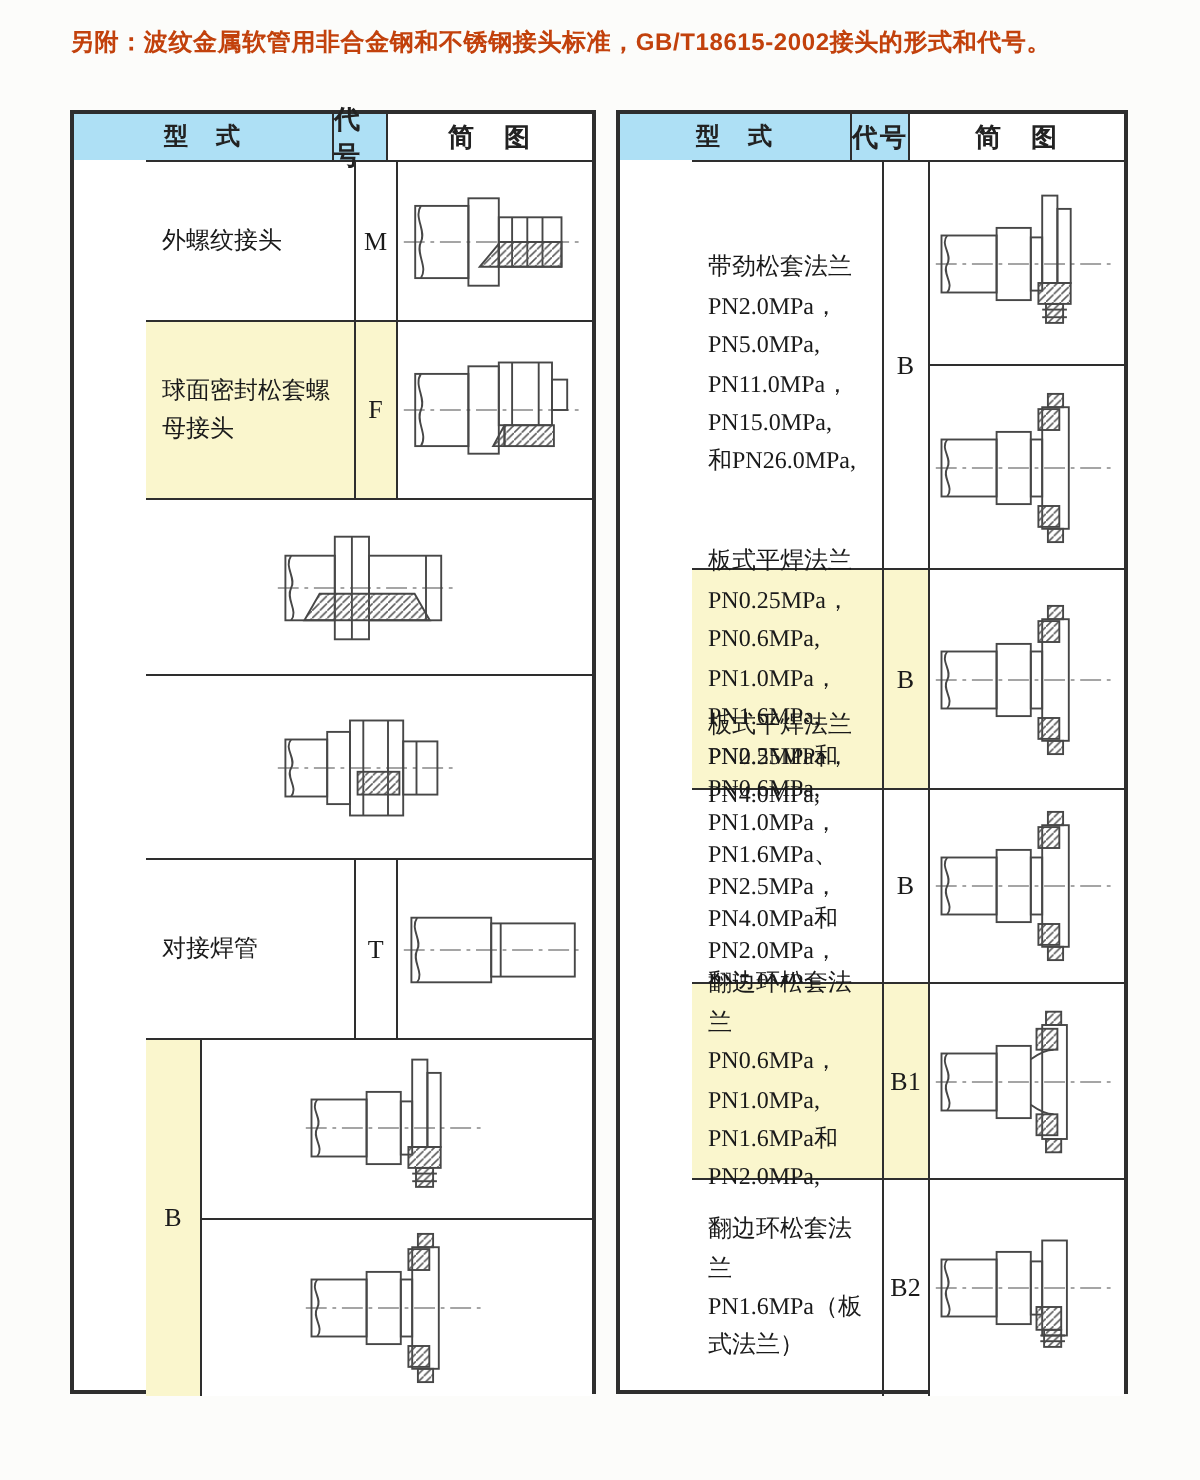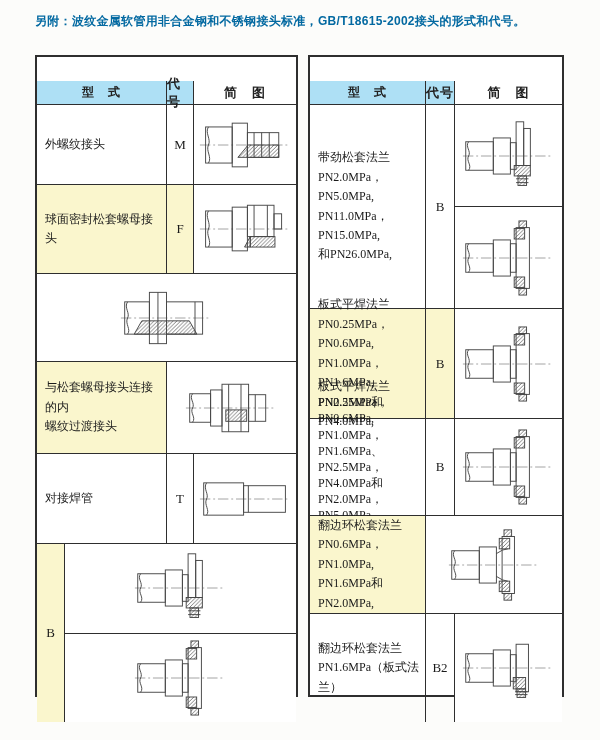--- a/index.html
+++ b/index.html
@@ -13,35 +13,35 @@
     position:relative;
     background:#fcfcfa;
     font-family:"Liberation Serif", serif;
     color:#1a1a1a;
     overflow:hidden;
   }
   .page-title{
     position:absolute;left:35px;top:13px;width:545px;
     font-family:"Liberation Sans", sans-serif;
     font-weight:bold;font-size:12px;letter-spacing:0.3px;
-    color:#0369a1;white-space:nowrap;
+    color:#c2410c;white-space:nowrap;
   }
   .tbl{
     position:absolute;top:55px;height:642px;
     border:2px solid var(--bd);
     background:#fff;
     display:flex;flex-direction:column;
   }
   .tbl-left{left:35px;width:263px;}
   .tbl-right{left:308px;width:256px;}
   .row{display:flex;flex:0 0 auto;}
-  .row + .row{border-top:1px solid var(--bd);}
+  .row + .row{border-top:1px solid var(--bd);margin-left:36px;}
   .cell{position:relative;}
   .cell + .cell{border-left:1px solid var(--bd);}
-  .hrow{height:23px;background:var(--hdr);margin-top:24px;}
+  .hrow{height:23px;background:var(--hdr);}
   .hcell{
     display:flex;align-items:center;justify-content:center;
     font-size:13px;font-weight:bold;letter-spacing:1px;color:#222;
   }
   .type-cell{
     display:flex;align-items:center;
     padding:4px 3px 4px 8px;
     font-size:12px;line-height:1.62;
     white-space:pre-line;
   }
@@ -245,22 +245,20 @@
     <div class="cell diag-cell">
         <div class="sub">
           <svg class="diag" viewBox="0 0 100 80">
             <use href="#sym-mm"></use>
           </svg>
         </div>
       </div>
   </div>
 
   <div class="row hl" style="height:92px">
-    <div class="cell type-cell">与松套螺母接头连接的内
-螺纹过渡接头</div>
     <div class="cell diag-cell">
         <div class="sub">
           <svg class="diag" viewBox="0 0 100 80">
             <use href="#sym-mf"></use>
           </svg>
         </div>
       </div>
   </div>
 
   <div class="row" style="height:90px">
@@ -348,20 +346,21 @@
             <use href="#sym-fl-full"></use>
           </svg>
         </div>
       </div>
   </div>
 
   <div class="row hl" style="height:98px">
     <div class="cell type-cell">翻边环松套法兰
 PN0.6MPa，PN1.0MPa,
 PN1.6MPa和PN2.0MPa,</div>
+    <div class="cell code-cell">B1</div>
     <div class="cell diag-cell">
         <div class="sub">
           <svg class="diag" viewBox="0 0 100 80">
             <use href="#sym-fl-flare"></use>
           </svg>
         </div>
       </div>
   </div>
 
   <div class="row" style="height:109px">

